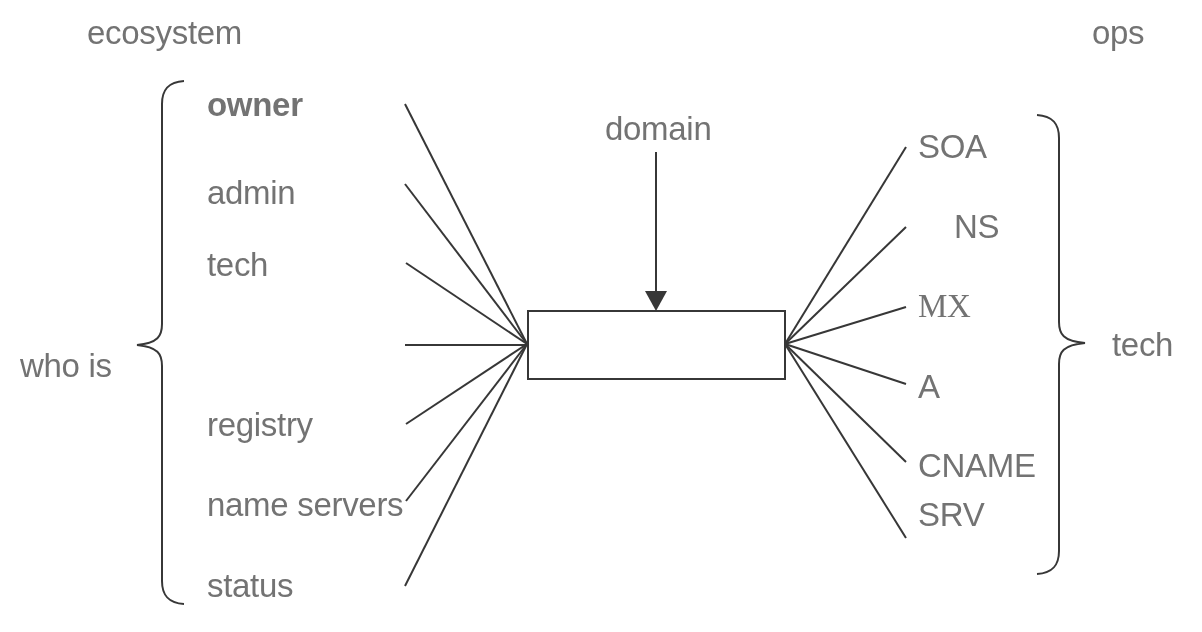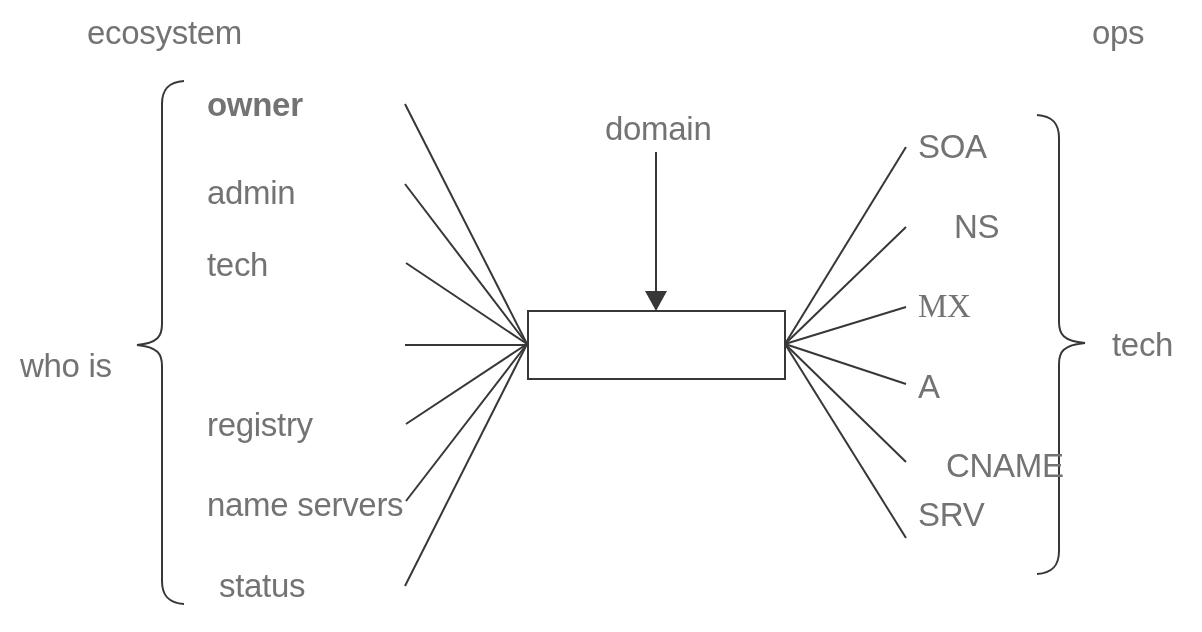--- a/index.html
+++ b/index.html
@@ -96,22 +96,22 @@
   <div class="lbl" style="left:605px; top:128px;">domain</div>
 
   <div class="lbl" style="left:20px; top:345px;margin-top:20px;">who is</div>
   <div class="lbl" style="left:1112px; top:344px;">tech</div>
 
   <div class="lbl" style="left:207px; top:104px;font-weight:bold;">owner</div>
   <div class="lbl" style="left:207px; top:192px;">admin</div>
   <div class="lbl" style="left:207px; top:264px;">tech</div>
   <div class="lbl" style="left:207px; top:504px;">name servers</div>
   <div class="lbl" style="left:207px; top:424px;">registry</div>
-  <div class="lbl" style="left:219px; top:585px;text-align:center;">status</div>
+  <div class="lbl" style="left:207px; top:585px;text-align:center;">status</div>
 
   <div class="lbl" style="left:918px; top:146px;">SOA</div>
   <div class="lbl" style="left:918px; top:226px;margin-left:36px;">NS</div>
   <div class="lbl" style="left:918px; top:306px;font-family:Liberation Serif, serif;">MX</div>
   <div class="lbl" style="left:918px; top:386px;">A</div>
-  <div class="lbl" style="left:918px; top:465px;margin-left:28px;">CNAME</div>
+  <div class="lbl" style="left:918px; top:465px;">CNAME</div>
   <div class="lbl" style="left:918px; top:514px;">SRV</div>
 
 </div>
 
 </body></html>

